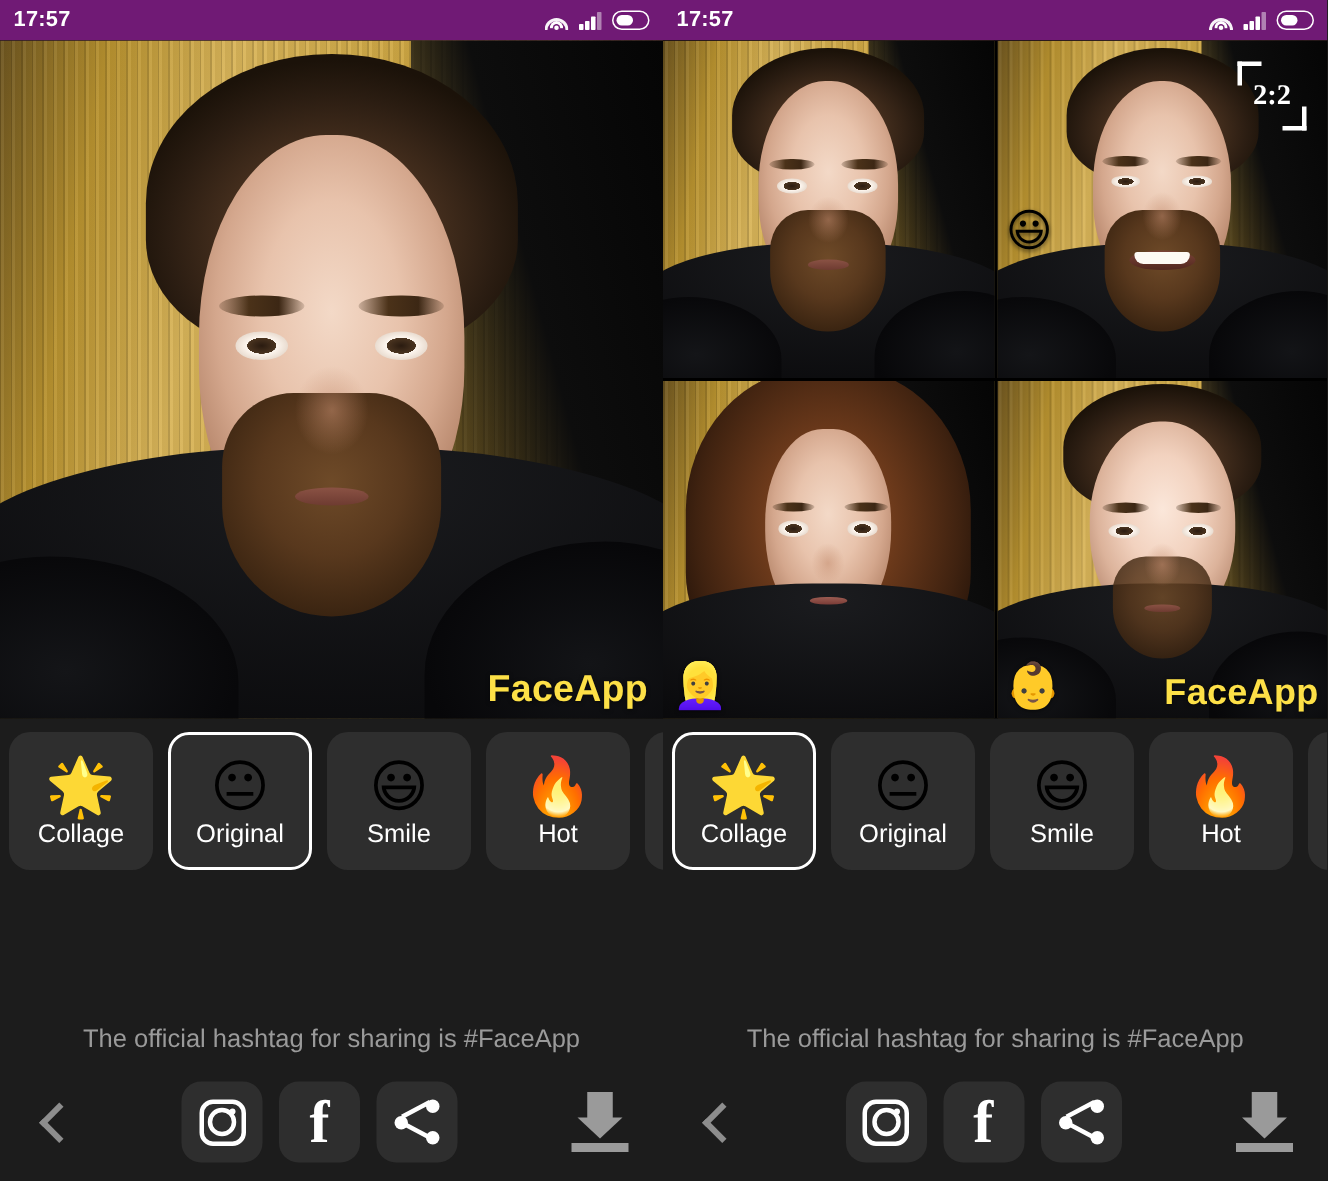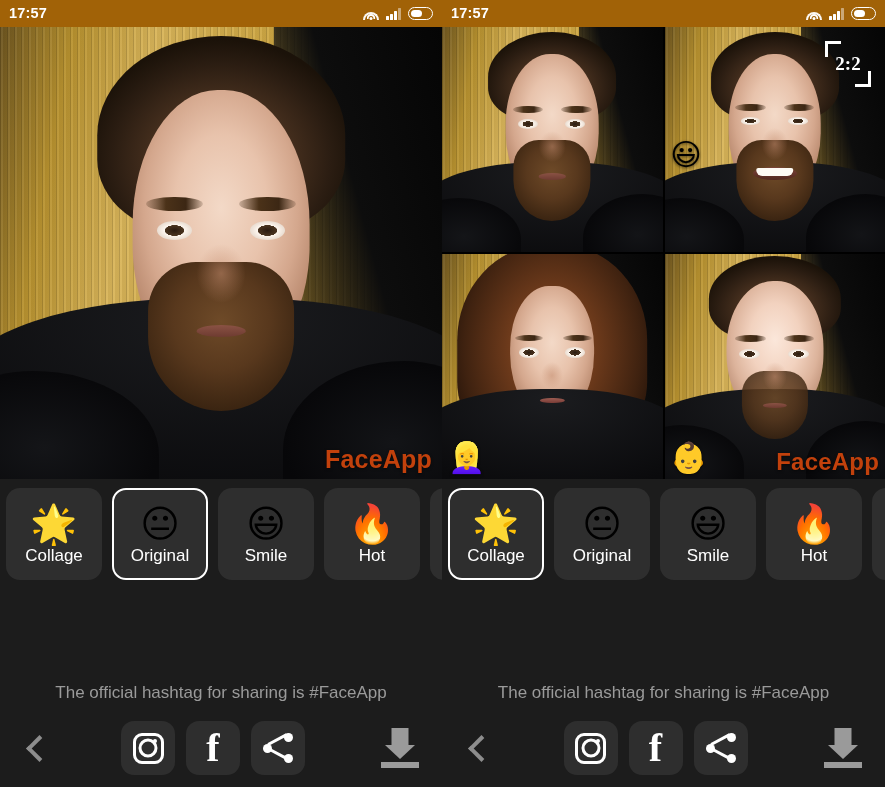--- a/index.html
+++ b/index.html
@@ -12,21 +12,21 @@
   .screen { position: relative; width: 885px; height: 787px; display: flex; }
 
   
   .panel { position: relative; height: 787px; display: flex; flex-direction: column; background: #1c1c1c; overflow: hidden; }
   .panel-left  { width: 442px; }
   .panel-right { width: 443px; }
 
   
   .statusbar {
     height: 27px; flex: 0 0 27px;
-    background: #a16207;
+    background: #701a75;
     display: flex; align-items: center;
     padding: 0 9px;
     color: #fff;
   }
   .status-time { font-size: 14.5px; font-weight: bold; letter-spacing: .2px; line-height: 1; }
   .status-spacer { flex: 1; }
   .status-icons { display: flex; align-items: center; gap: 7px; }
   .ico-wifi { width: 17px; height: 13px; position: relative; }
   .ico-wifi i {
     position: absolute; left: 50%; bottom: 0; transform: translateX(-50%);
@@ -105,21 +105,21 @@
     position: absolute; font-size: 30px; line-height: 1;
     font-family: "DejaVu Sans", sans-serif;
     text-shadow: 0 1px 3px rgba(0,0,0,.6);
   }
   .badge-tr { top: 50%; left: 6px; }
   .badge-bl { bottom: 6px; left: 6px; }
   .badge-br { bottom: 6px; left: 6px; }
 
   .watermark {
     position: absolute; right: 10px; bottom: 5px;
-    color: #c2410c; font-size: 25px; font-weight: bold;
+    color: #fde047; font-size: 25px; font-weight: bold;
     letter-spacing: .2px;
     text-shadow: 0 1px 3px rgba(0,0,0,.55);
   }
   .watermark-small { font-size: 24px; right: 6px; bottom: 3px; }
 
   
   .ratio-chip {
     position: absolute; top: 14px; right: 14px;
     width: 46px; height: 46px;
     display: flex; align-items: center; justify-content: center;

